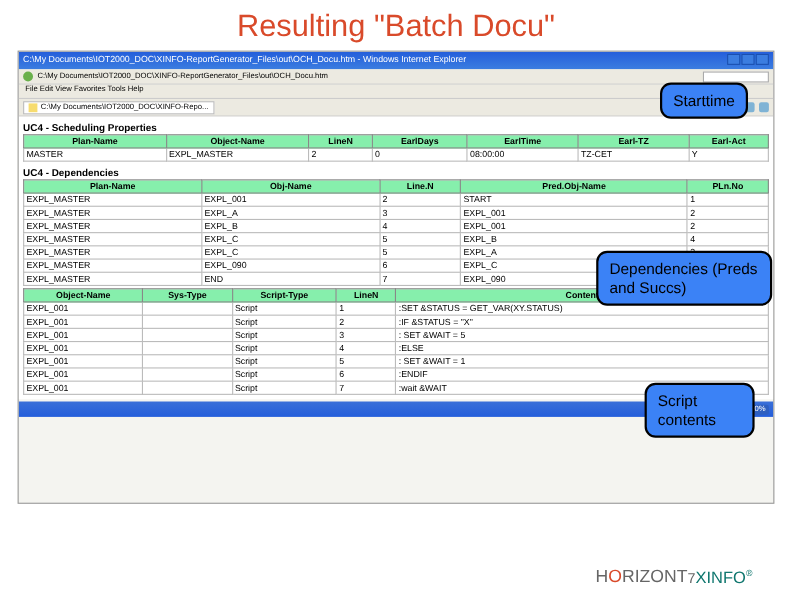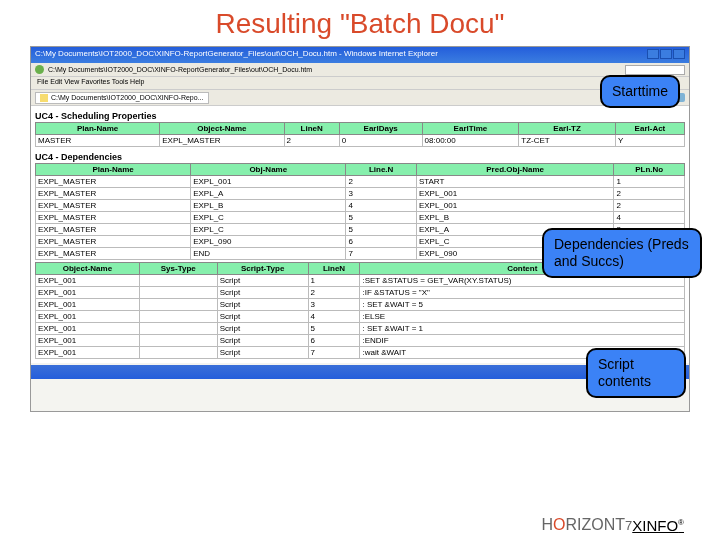--- a/index.html
+++ b/index.html
@@ -1,20 +1,20 @@
 <!DOCTYPE html>
 <html><head>
 <meta charset="utf-8">
 <style>
   * { box-sizing: border-box; margin: 0; padding: 0; }
   body { width: 720px; height: 540px; font-family: Arial, sans-serif; background: #fff; overflow: hidden; position: relative; }
   
   .slide-title { font-size: 28px; color: #d94a2a; text-align: center; padding: 8px 0 6px; font-weight: normal; }
   
-  .screenshot-area { position: relative; margin: 0 30px; height: 366px; border: 1px solid #999; background: #f4f4f0; overflow: hidden; }
+  .screenshot-area { position: relative; margin: 0 16px; height: 412px; border: 1px solid #999; background: #f4f4f0; overflow: hidden; }
   
   .ie-titlebar { height: 16px; background: linear-gradient(#245edb, #3b7de0); color: #fff; font-size: 8px; padding: 2px 4px; display: flex; justify-content: space-between; }
   .ie-addr { height: 14px; background: #eceae1; font-size: 7px; padding: 1px 4px; border-bottom: 1px solid #ccc; display: flex; align-items: center; gap: 4px; }
   .ie-addr .globe { width: 9px; height: 9px; background: #6ab04c; border-radius: 50%; display: inline-block; }
   .ie-menu { height: 13px; background: #eceae1; font-size: 7px; padding: 1px 6px; border-bottom: 1px solid #ccc; }
   .ie-tabs { height: 16px; background: #eceae1; font-size: 7px; padding: 1px 4px; border-bottom: 1px solid #ccc; display: flex; align-items: center; gap: 3px; justify-content: space-between; }
   .ie-tabs .ytab { background: #fff; border: 1px solid #bbb; padding: 1px 4px; display: flex; align-items: center; gap: 3px; }
   .ie-tabs .ytab .yicon { width: 8px; height: 8px; background: #f7dc6f; display: inline-block; }
   .ie-tabs .ricons { display: flex; gap: 4px; align-items: center; }
   .ie-tabs .ricons .ico { width: 9px; height: 9px; background: #7fb3d5; border-radius: 2px; display: inline-block; }
@@ -33,21 +33,21 @@
   .callout { position: absolute; background: #3b82f6; border: 2px solid #000; border-radius: 10px; padding: 6px 10px; font-size: 14px; line-height: 1.2; }
   .c1 { top: 75px; right: 40px; }
   .c2 { top: 228px; right: 18px; width: 160px; }
   .c3 { top: 348px; right: 34px; width: 100px; }
   
   .footer { position: absolute; bottom: 6px; left: 0; right: 0; display: flex; justify-content: flex-end; align-items: center; padding: 0 36px; font-size: 16px; }
   .footer .page { font-size: 13px; color: #666; }
   .logo-left { letter-spacing: 0; }
   .logo-left .h { color: #666; }
   .logo-left .o { color: #d94a2a; }
-  .logo-right { color: #000000; font-size: 15px; text-decoration: underline; }
+  .logo-right { color: #0f766e; font-size: 15px; }
   .logo-right sup { font-size: 8px; vertical-align: super; }
   
   .taskbar { height: 14px; background: linear-gradient(#3a6fd8,#245edb); font-size: 7px; color: #fff; display: flex; justify-content: flex-end; align-items: center; padding: 0 4px; gap: 6px; margin-top: 2px; }
   .taskbar .tmini { background: #2e5fc0; padding: 1px 3px; border-radius: 2px; }
 </style>
 </head>
 <body>
 
 <div class="slide-title">Resulting "Batch Docu"</div>
 

